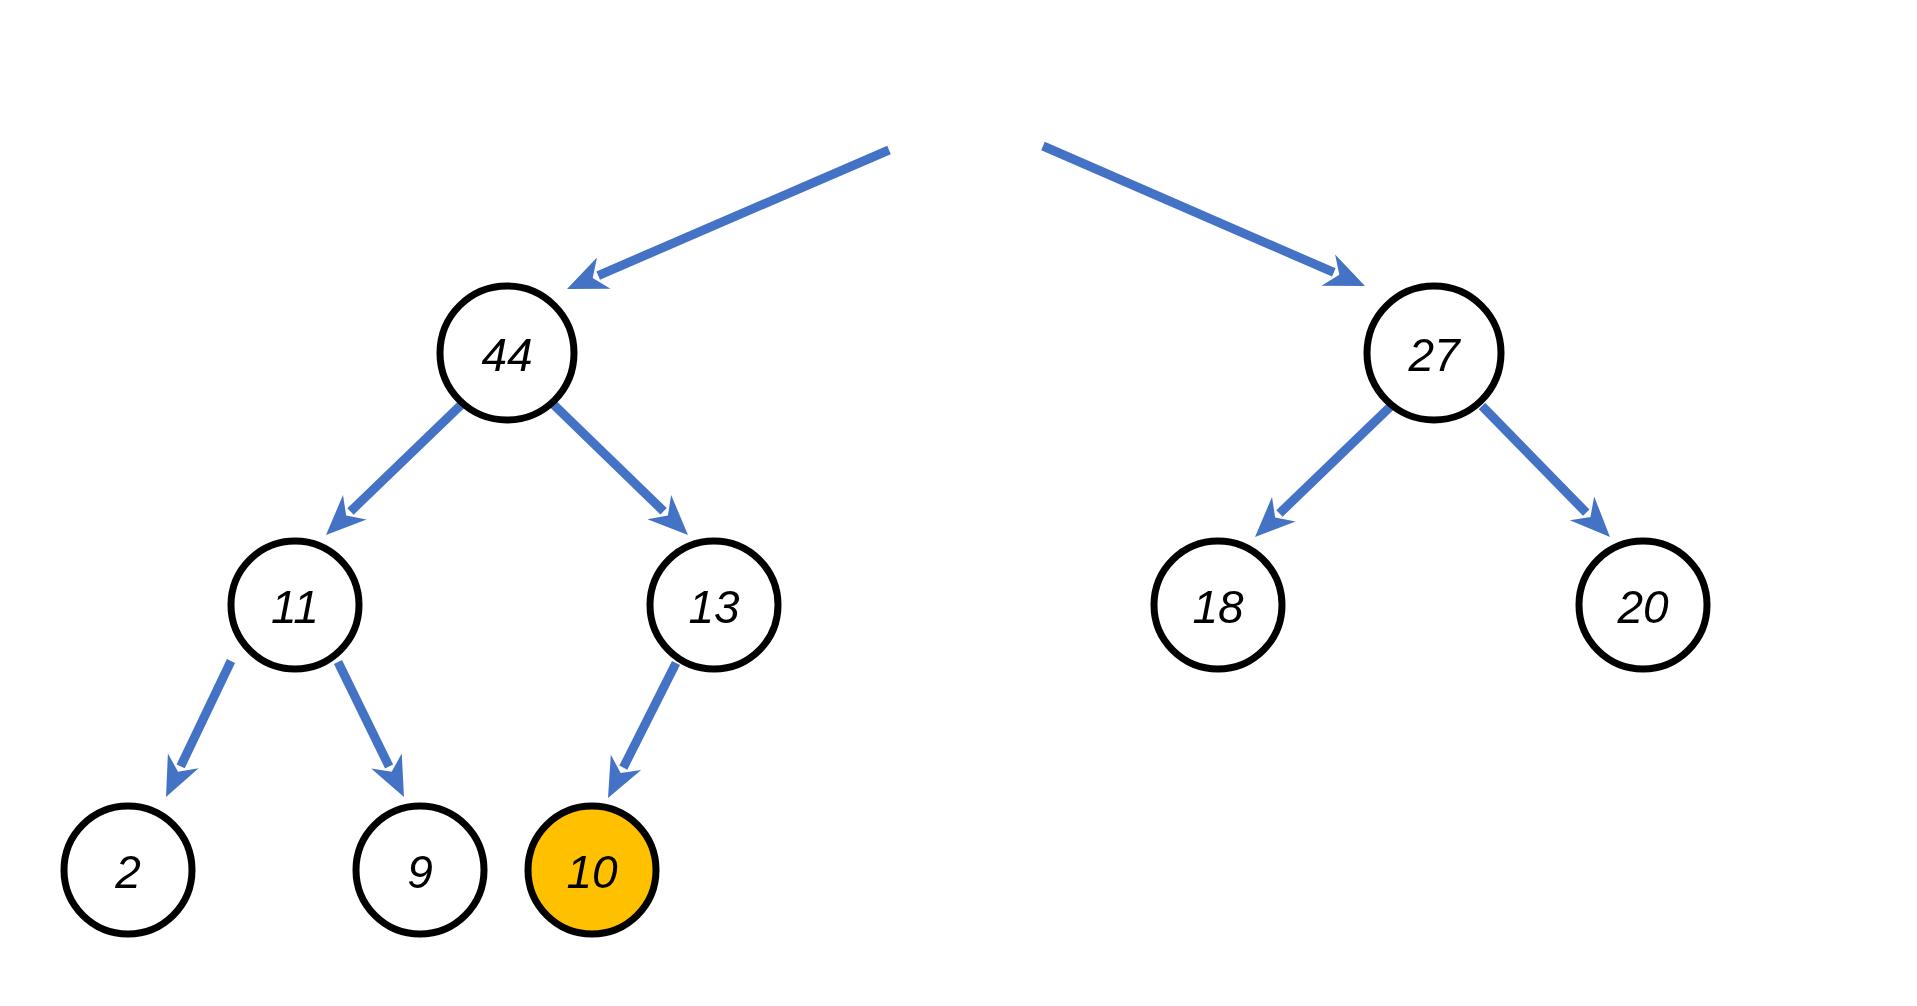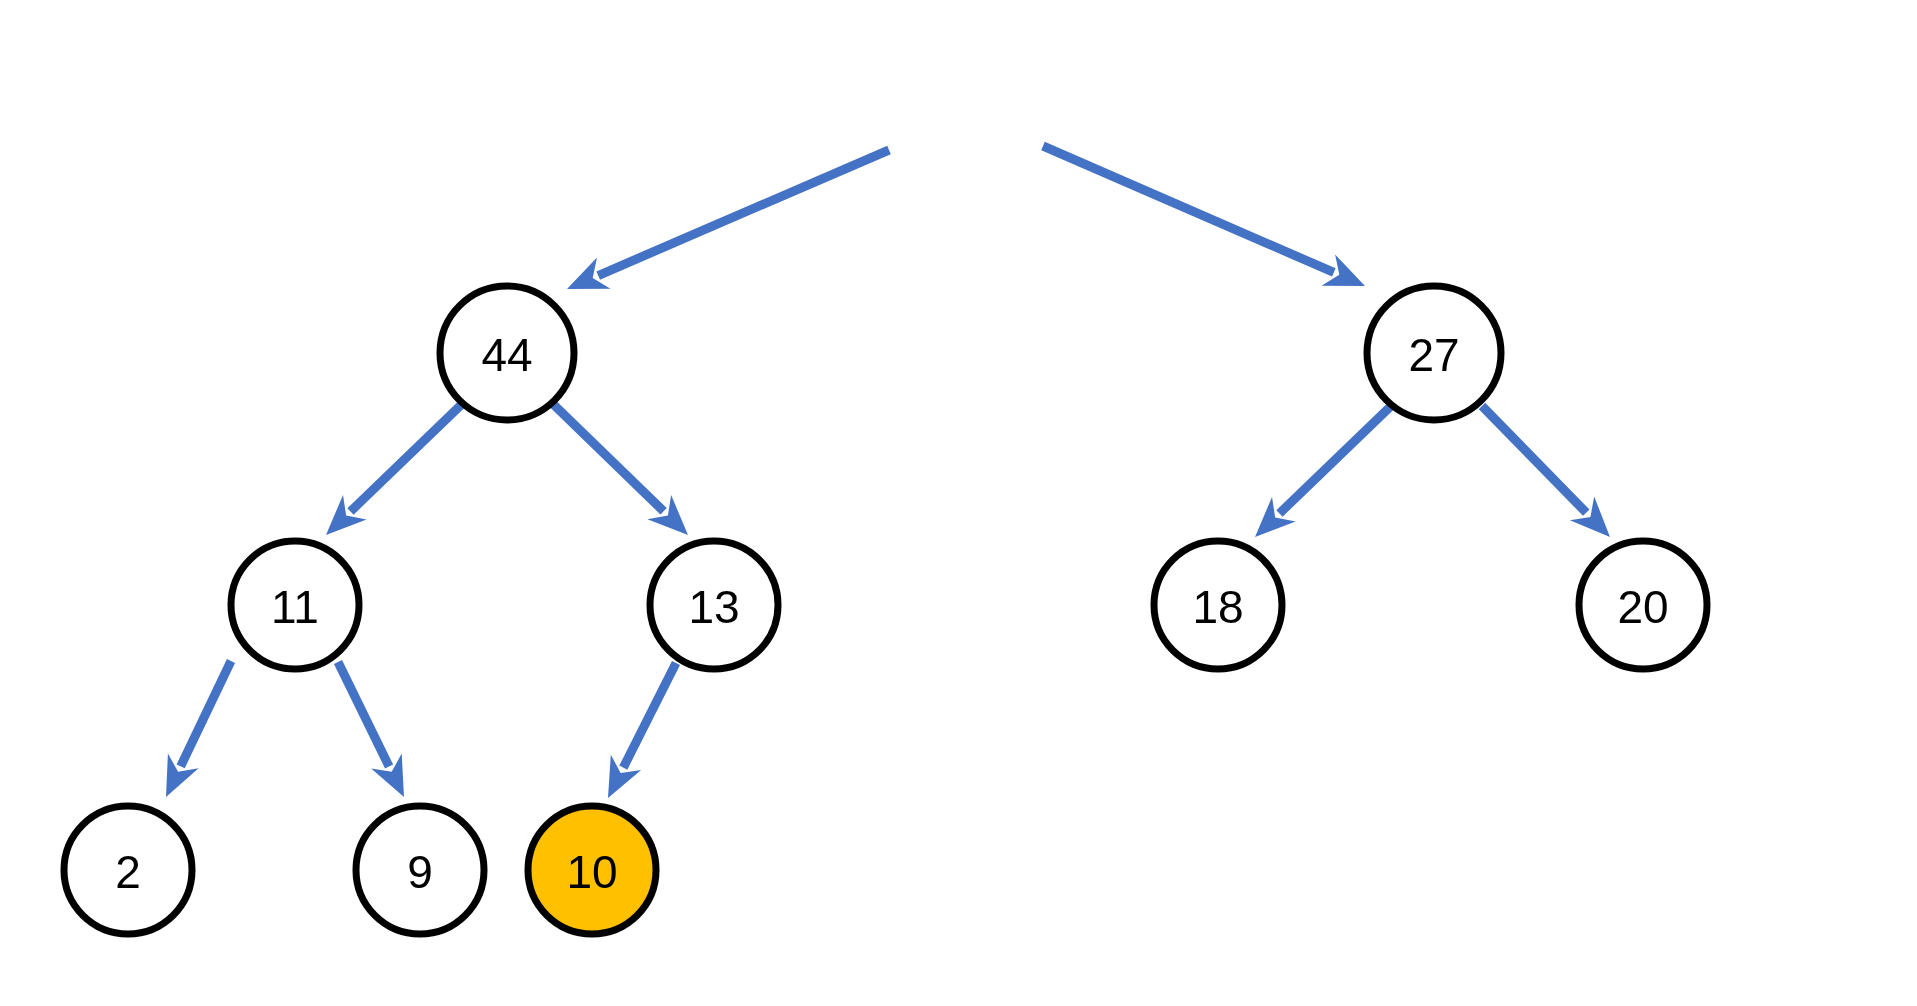--- a/index.html
+++ b/index.html
@@ -12,20 +12,21 @@
     width: 1917px;
     height: 1006px;
     overflow: hidden;
     font-family: "Liberation Sans", sans-serif;
   }
   #canvas-wrap {
     position: relative;
     width: 1917px;
     height: 1006px;
     background: #ffffff;
+    font-style: italic;
   }
   svg#tree-svg {
     position: absolute;
     left: 0;
     top: 0;
     width: 1917px;
     height: 1006px;
     display: block;
   }
   .node-circle {

